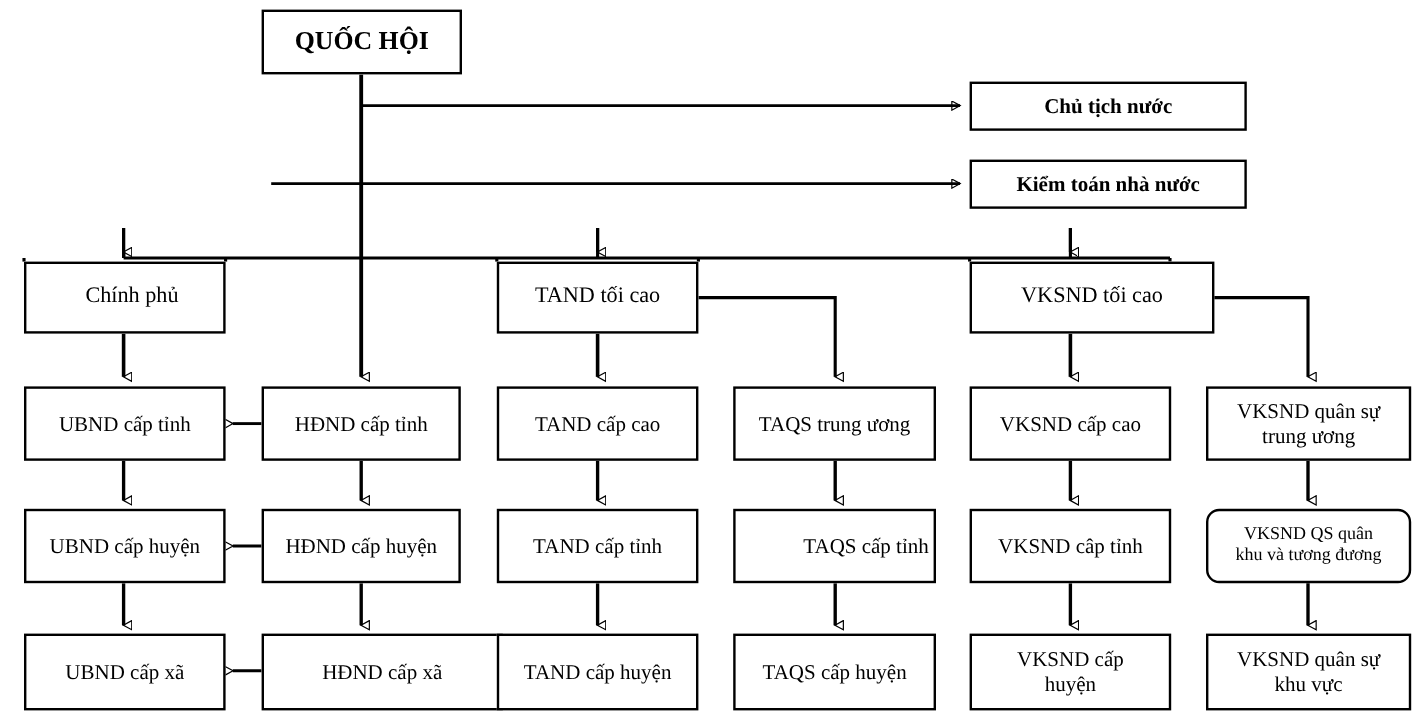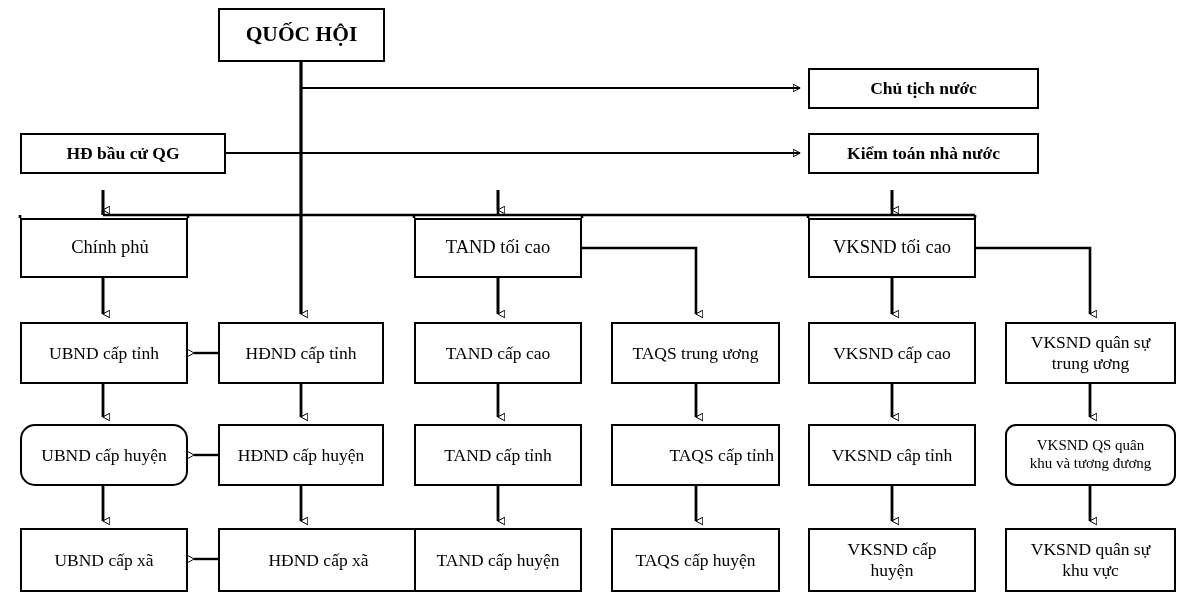--- a/index.html
+++ b/index.html
@@ -105,37 +105,34 @@
   </svg>
 
   <div class="node f-bold s-22" style="left:218px;top:8px;width:167px;height:54px;">
     <span>QUỐC HỘI</span>
   </div>
 
   <div class="node f-bold s-18" style="left:808px;top:68px;width:231px;height:41px;">
     <span>Chủ tịch nước</span>
   </div>
 
-  <div class="node f-bold s-18" style="left:20px;top:133px;width:206px;height:41px;">
-    <span>HĐ bầu cử QG</span>
-  </div>
 
   <div class="node f-bold s-18" style="left:808px;top:133px;width:231px;height:41px;">
     <span>Kiểm toán nhà nước</span>
   </div>
 
   <div class="node s-19" style="left:20px;top:218px;width:168px;height:60px;padding-left:16px;">
     <span>Chính phủ</span>
   </div>
 
   <div class="node s-19" style="left:414px;top:218px;width:168px;height:60px;">
     <span>TAND tối cao</span>
   </div>
 
-  <div class="node s-19" style="left:808px;top:218px;width:168px;height:60px;">
+  <div class="node s-19" style="left:808px;top:218px;width:204px;height:60px;">
     <span>VKSND tối cao</span>
   </div>
 
   <div class="node s-18" style="left:20px;top:322px;width:168px;height:62px;">
     <span>UBND cấp tỉnh</span>
   </div>
 
   <div class="node s-18" style="left:414px;top:322px;width:168px;height:62px;">
     <span>TAND cấp cao</span>
   </div>
@@ -150,21 +147,21 @@
 
   <div class="node s-18" style="left:808px;top:322px;width:168px;height:62px;">
     <span>VKSND cấp cao</span>
   </div>
 
   <div class="node s-18" style="left:1005px;top:322px;width:171px;height:62px;flex-direction:column;">
     <span>VKSND quân sự</span>
     <span>trung ương</span>
   </div>
 
-  <div class="node s-18" style="left:20px;top:424px;width:168px;height:62px;border-radius:15px;">
+  <div class="node s-18" style="left:20px;top:424px;width:168px;height:62px;">
     <span>UBND cấp huyện</span>
   </div>
 
   <div class="node s-18" style="left:218px;top:424px;width:166px;height:62px;font-family:Liberation Serif, serif;">
     <span>HĐND cấp huyện</span>
   </div>
 
   <div class="node s-18" style="left:414px;top:424px;width:168px;height:62px;">
     <span>TAND cấp tỉnh</span>
   </div>

